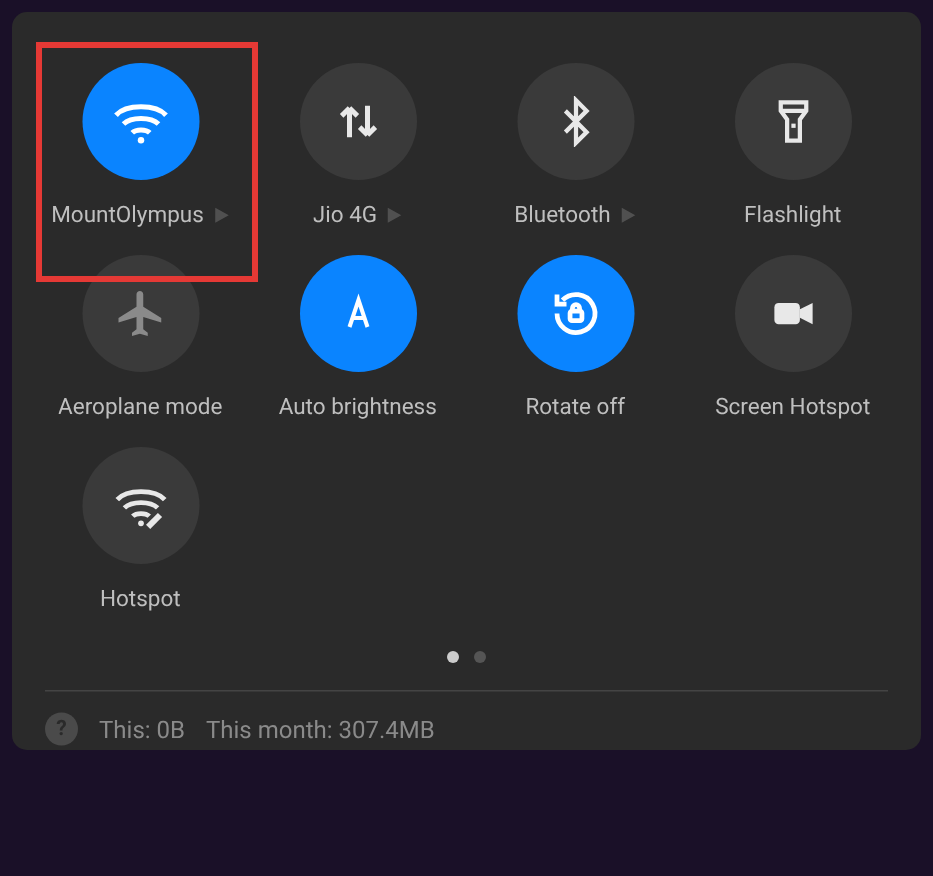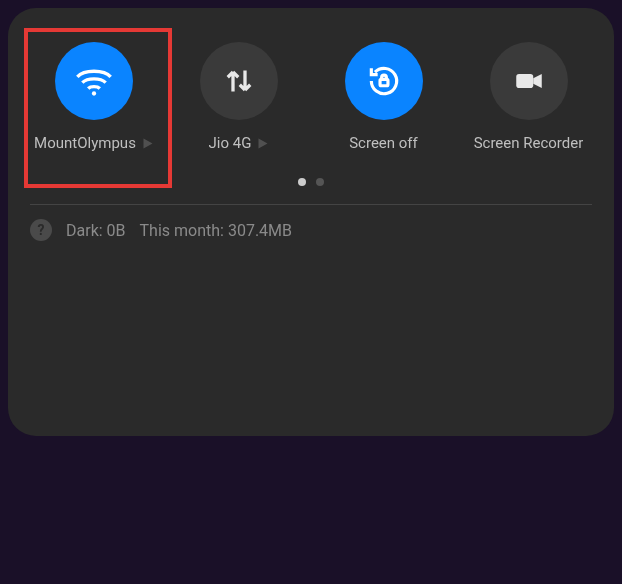--- a/index.html
+++ b/index.html
@@ -9,25 +9,25 @@
     }
     body {
       width: 622px;
       height: 584px;
       background: #1a1028;
       font-family: -apple-system, BlinkMacSystemFont, "Segoe UI", Roboto, sans-serif;
       overflow: hidden;
     }
     .panel {
       background: #2a2a2a;
-      border-radius: 28px;
+      border-radius: 10px;
       margin: 8px;
       padding: 20px 12px 18px 12px;
       width: 606px;
-      height: 428px;
+      height: 492px;
       position: relative;
     }
     .tiles-grid {
       display: grid;
       grid-template-columns: repeat(4, 1fr);
       gap: 10px 10px;
       padding: 10px 6px 0 6px;
     }
     .tile {
       display: flex;
@@ -154,67 +154,124 @@
           <path d="M8 19 L8 6 M8 6 L4.5 9.5 M8 6 L11.5 9.5"></path>
           <path d="M16 5 L16 18 M16 18 L12.5 14.5 M16 18 L19.5 14.5"></path>
         </svg>
       </div>
       <div class="tile-label">
         <span>Jio 4G</span>
         <span class="expand-triangle"></span>
       </div>
     </div>
 
-
-
-
+    <div class="tile">
+      <div class="tile-icon inactive">
+        <svg width="34" height="34" viewBox="0 0 24 24" fill="none" stroke="#e8e8e8" stroke-width="2">
+          <path d="M7 7 L17 17 L12 22 L12 2 L17 7 L7 17"></path>
+        </svg>
+      </div>
+      <div class="tile-label">
+        <span>Bluetooth</span>
+        <span class="expand-triangle"></span>
+      </div>
+    </div>
+
+    <div class="tile">
+      <div class="tile-icon inactive">
+        <svg width="34" height="34" viewBox="0 0 24 24" fill="none" stroke="#e8e8e8" stroke-width="2">
+          <path d="M6 3 L18 3 L18 7 L15 11 L15 21 L9 21 L9 11 L6 7 Z"></path>
+          <line x1="6" y1="7" x2="18" y2="7"></line>
+          <line x1="12" y1="13" x2="12" y2="15"></line>
+        </svg>
+      </div>
+      <div class="tile-label">
+        <span>Flashlight</span>
+      </div>
+    </div>
+
+    <div class="tile">
+      <div class="tile-icon inactive">
+        <svg width="36" height="36" viewBox="0 0 24 24" fill="#8a8a8a">
+          <path d="M21 16v-2l-8-5V3.5c0-.83-.67-1.5-1.5-1.5S10 2.67 10 3.5V9l-8 5v2l8-2.5V19l-2 1.5V22l3.5-1 3.5 1v-1.5L13 19v-5.5l8 2.5z"></path>
+        </svg>
+      </div>
+      <div class="tile-label">
+        <span>Aeroplane mode</span>
+      </div>
+    </div>
+
+    <div class="tile">
+      <div class="tile-icon active">
+        <svg width="36" height="36" viewBox="0 0 24 24" fill="none" stroke="#fff" stroke-width="1.8">
+          <path d="M8 18 L12 6 L16 18 M9.5 14 L14.5 14"></path>
+        </svg>
+      </div>
+      <div class="tile-label">
+        <span>Auto brightness</span>
+      </div>
+    </div>
 
 
     <div class="tile">
       <div class="tile-icon active">
         <svg width="38" height="38" viewBox="0 0 24 24" fill="none" stroke="#fff" stroke-width="2">
           <path d="M4 12 a8 8 0 1 0 2.3 -5.6"></path>
           <path d="M4 4 L4 8 L8 8" fill="none"></path>
           <rect x="9.5" y="11" width="5" height="4" rx="0.8" fill="none"></rect>
           <path d="M10.5 11 v-1.2 a1.5 1.5 0 0 1 3 0 V11" fill="none"></path>
         </svg>
       </div>
       <div class="tile-label">
-        <span>Screen off</span>
+        <span>Rotate off</span>
       </div>
     </div>
 
 
     <div class="tile">
       <div class="tile-icon inactive">
         <svg width="34" height="34" viewBox="0 0 24 24" fill="#e8e8e8">
           <rect x="3" y="7" width="12" height="10" rx="2"></rect>
           <path d="M15 10 L21 7 L21 17 L15 14 Z"></path>
         </svg>
       </div>
       <div class="tile-label">
-        <span>Screen Recorder</span>
-      </div>
-    </div>
-
-
+        <span>Screen Hotspot</span>
+      </div>
+    </div>
+
+
+    <div class="tile">
+      <div class="tile-icon inactive">
+        <svg width="38" height="38" viewBox="0 0 24 24" fill="none" stroke="#e8e8e8" stroke-width="2">
+          <path d="M2 9.5 C6 5 18 5 22 9.5"></path>
+          <path d="M5 13 C8 10 16 10 19 13"></path>
+          <path d="M8.5 16.5 C10 15 14 15 15.5 16.5"></path>
+          <circle cx="12" cy="19.5" r="1.2" fill="#e8e8e8" stroke="none"></circle>
+          <line x1="15" y1="21" x2="20" y2="16" stroke-width="2.5"></line>
+        </svg>
+      </div>
+      <div class="tile-label">
+        <span>Hotspot</span>
+      </div>
+    </div>
 
   </div>
 
   <div class="page-dots">
     <div class="dot active"></div>
     <div class="dot"></div>
   </div>
 
   <div class="divider"></div>
 
   <div class="data-usage">
     <div class="usage-badge">?</div>
     <span>
-      <span>Dark:</span>
+      <span>This:</span>
       <span>0B</span>
     </span>
     <span>
       <span>This month:</span>
       <span>307.4MB</span>
     </span>
   </div>
 </div>
 
 </body></html>

